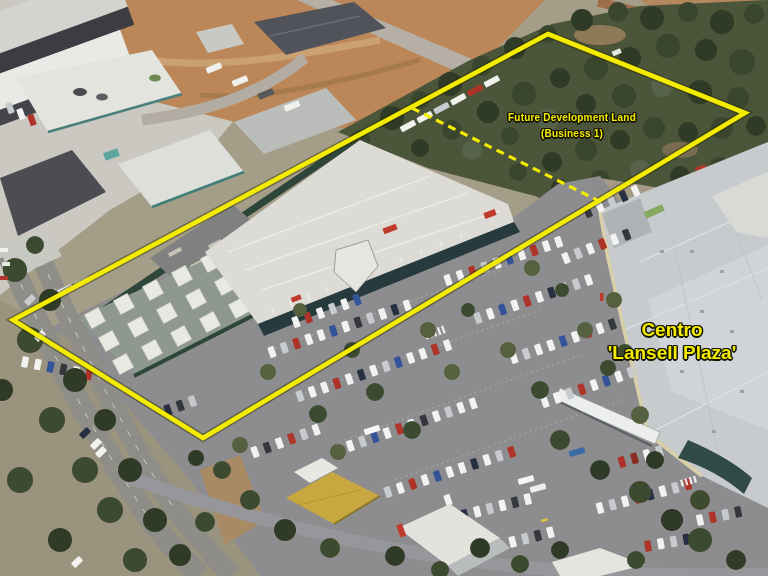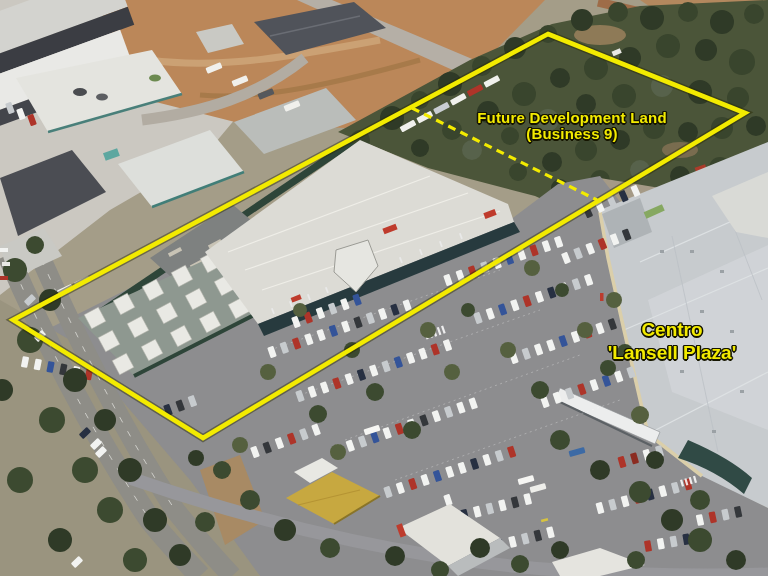--- a/index.html
+++ b/index.html
@@ -4,21 +4,21 @@
 <style>
   html,body{margin:0;padding:0;background:#222;}
   #stage{position:relative;width:768px;height:576px;overflow:hidden;background:#a49d87;
          font-family:"Liberation Sans", sans-serif;}
   #stage svg{position:absolute;left:0;top:0;}
   .photo{filter:blur(.45px) saturate(.96);}
   .lbl{position:absolute;font-weight:bold;color:#f3eb00;text-align:center;
        text-shadow:-1.5px 0 #151500,1.5px 0 #151500,0 -1.5px #151500,0 1.5px #151500,
                    -1px -1px #151500,1px 1px #151500,-1px 1px #151500,1px -1px #151500;
        pointer-events:none;white-space:nowrap;}
-  #future-label{left:452px;top:110px;width:240px;font-size:15px;line-height:15.5px;letter-spacing:.2px;}
+  #future-label{left:452px;top:110px;width:240px;font-size:10px;line-height:15.5px;letter-spacing:.2px;}
   #centro-label{left:572px;top:318px;width:200px;font-size:19px;line-height:23px;}
   .lbl span{display:block;}
 </style>
 </head>
 <body>
 
 <div id="stage">
 <svg width="768" height="576" viewBox="0 0 768 576">
   <defs>
     <rect id="car" x="-3.2" y="-5.5" width="6.4" height="11" rx="1"></rect>
@@ -540,20 +540,20 @@
 
   <g>
     <polygon fill="none" stroke="rgba(40,40,0,0.45)" stroke-width="7.5" points="548,34 745,113 203,438 13,320"></polygon>
     <polygon fill="none" stroke-width="4.6" stroke-linejoin="miter" points="548,34 745,113 203,438 13,320" stroke="#f3eb00"></polygon>
     <polyline fill="none" stroke-width="3.2" stroke-dasharray="8 5.5" points="412,108 597,200" stroke="#f3eb00"></polyline>
   </g>
 </svg>
 
 <div id="future-label" class="lbl">
   <span>Future Development Land</span>
-  <span>(Business 9)</span>
+  <span>(Business 1)</span>
 </div>
 
 <div id="centro-label" class="lbl">
   <span>Centro</span>
   <span>'Lansell Plaza'</span>
 </div>
 </div>
 
 </body></html>

